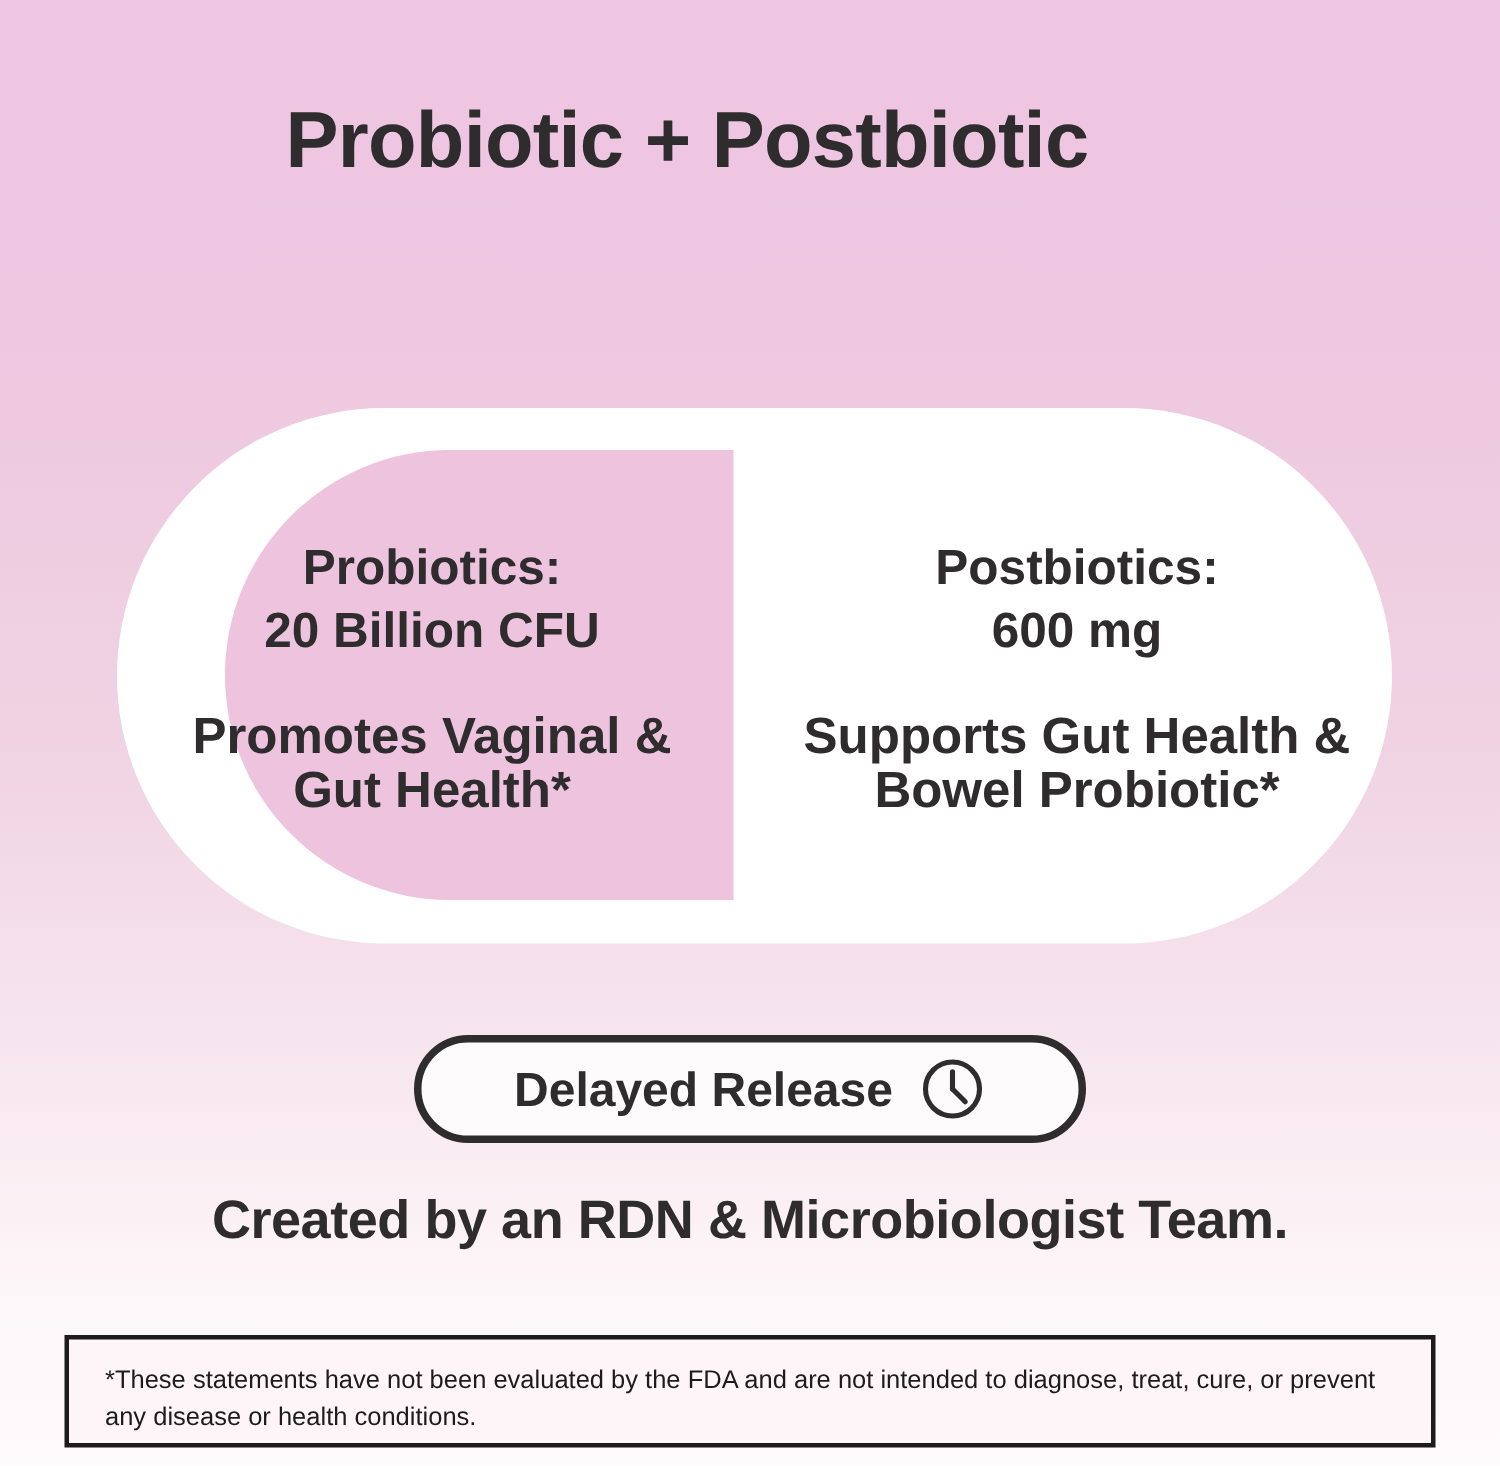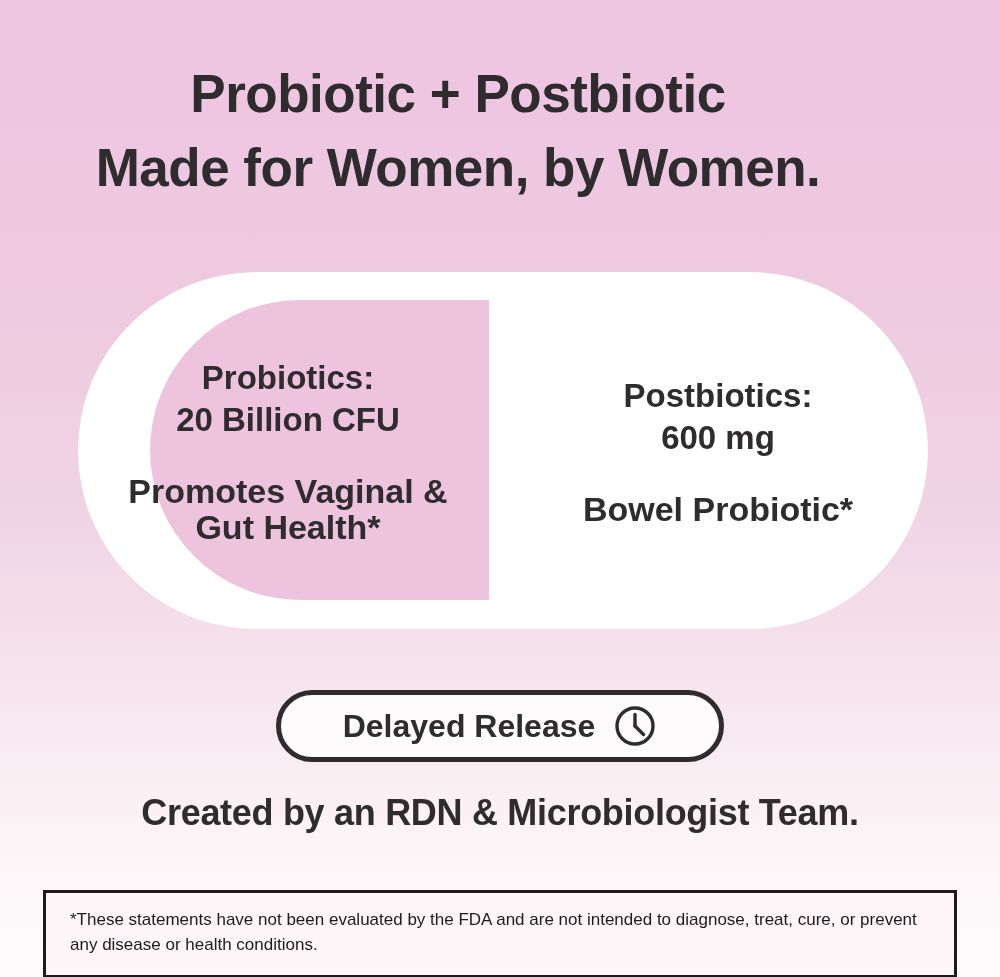--- a/index.html
+++ b/index.html
@@ -158,56 +158,56 @@
     white-space: nowrap;
     letter-spacing: -0.3px;
   }
 
   
   .disclaimer {
     position: absolute;
     left: 43px;
     top: 890px;
     width: 914px;
-    height: 88px;
+    height: 75px;
     border: 3px solid #1d1b1c;
     background: #fdf5f8;
     padding: 14px 22px 0 24px;
     color: #1d1b1c;
     font-size: 17px;
     line-height: 25px;
   }
 </style>
 </head>
 <body>
 
 <div class="poster">
 
   <div class="headline">
     <span class="headline-line-1">Probiotic + Postbiotic</span>
-    <span class="headline-line-2">Made for Women, by Women.</span>
   </div>
 
   <div class="capsule">
     <div class="capsule-pink-panel"></div>
 
     <div class="capsule-cols">
       <div class="capsule-col capsule-col-left">
         <div class="cap-title">Probiotics:</div>
         <div class="cap-amount">20 Billion CFU</div>
         <div class="cap-desc">
           <span>Promotes Vaginal &amp;</span>
           <span>Gut Health*</span>
         </div>
       </div>
 
       <div class="capsule-col capsule-col-right">
         <div class="cap-title">Postbiotics:</div>
         <div class="cap-amount">600 mg</div>
         <div class="cap-desc">
+          <span>Supports Gut Health &amp;</span>
           <span>Bowel Probiotic*</span>
         </div>
       </div>
     </div>
   </div>
 
   <div class="badge-row">
 
     <div class="badge badge-delayed">
       <span>Delayed  Release</span>

